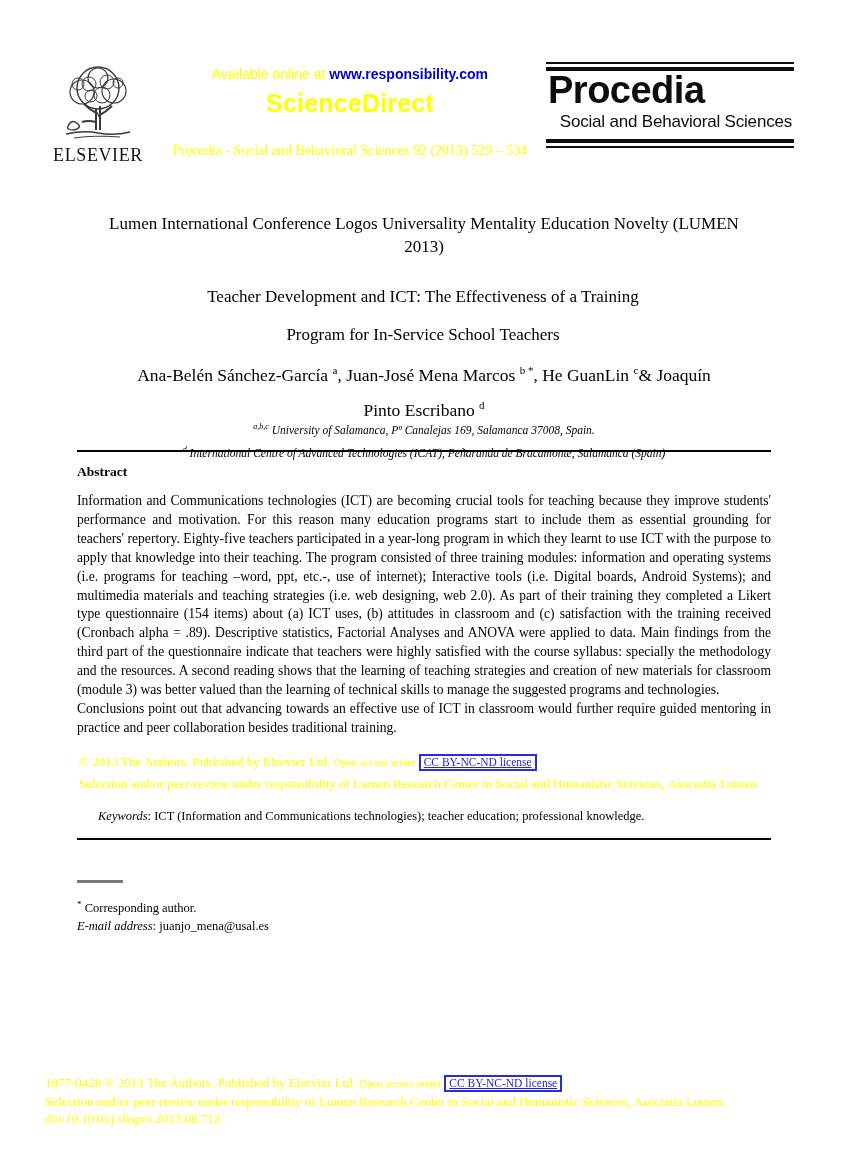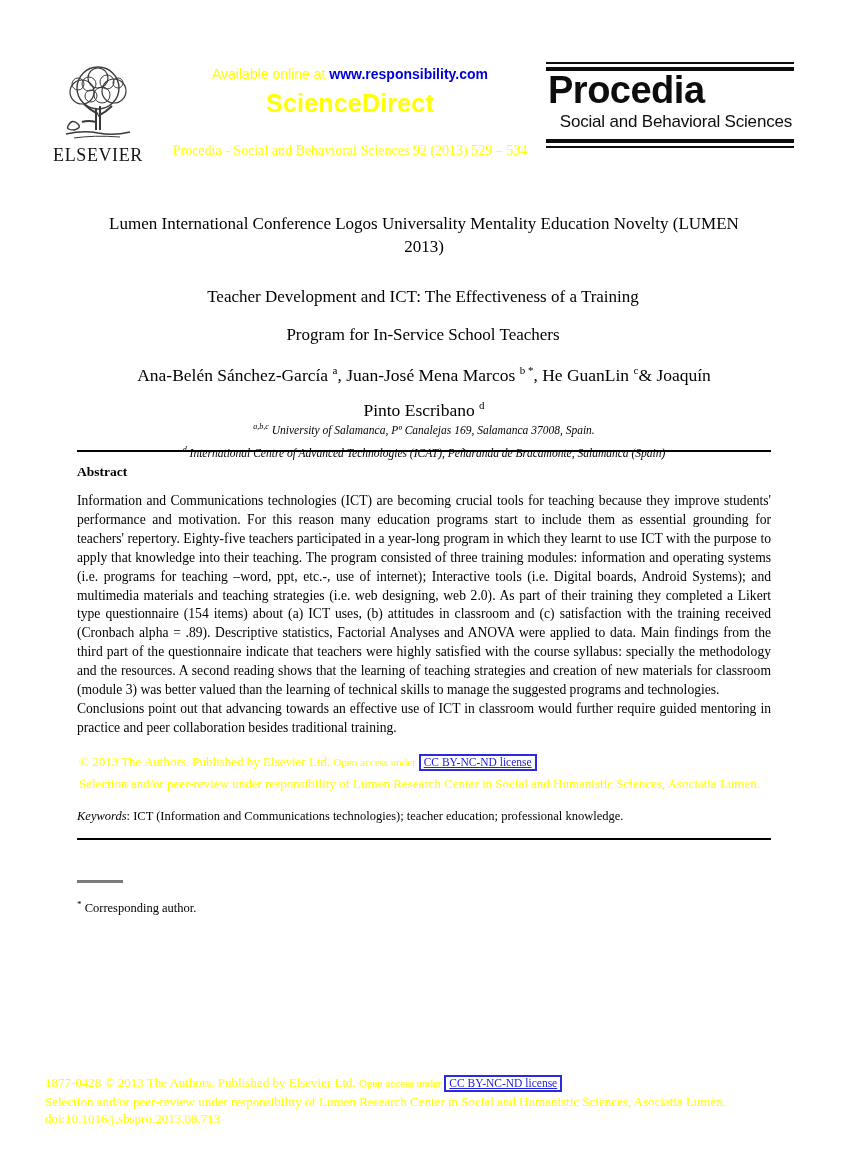--- a/index.html
+++ b/index.html
@@ -41,21 +41,21 @@
   .rule-bottom { left:77px; top:838px; width:694px; border-top:2px solid #000; }
 
   .abstract-head { left:77px; top:464px; width:694px; font-size:13.5px; font-weight:bold; }
   .abstract-body { left:77px; top:492px; width:694px; font-size:13.6px; line-height:18.9px; text-align:justify; }
 
   .license-block { left:79px; top:751px; width:694px; font-size:13px; line-height:21px; color:#ffff00; }
   .small-open { font-size:11px; }
   .cc-box { font-size:11.5px; color:#2222dd; text-decoration:underline; border:2px solid #2a2ae0; padding:0 3px 1px 3px; }
 
   .keywords { left:77px; top:809px; width:694px; font-size:12.5px; }
-  .kw-label { font-style:italic; }
+  .kw-label { font-style:italic;margin-left:21px; }
 
   .footnote-rule { left:77px; top:880px; width:46px; border-top:3px solid #7a7a7a; }
   .footnote { left:77px; top:895px; width:500px; font-size:12.5px; line-height:18px; }
   .footnote sup { font-size:9px; }
   .email-label { font-style:italic; }
   .email-link { color:#000; text-decoration:none; }
 
   .footer { left:45px; top:1074px; width:760px; font-size:13px; line-height:17.5px; color:#ffff00; }
 </style>
 </head>
@@ -137,20 +137,21 @@
     <div>Selection and/or peer-review under responsibility of Lumen Research Center in Social and Humanistic Sciences, Asociatia Lumen.</div>
   </div>
 
   <div class="abs keywords"><span class="kw-label">Keywords</span><span>: ICT (Information and Communications technologies); teacher education; professional knowledge.</span></div>
 
   <div class="abs rule-bottom"></div>
 
   <div class="abs footnote-rule"></div>
   <div class="abs footnote">
     <div><sup>*</sup><span> Corresponding author.</span></div>
+    <div><span class="email-label">E-mail address</span><a href="#" class="email-link">: juanjo_mena@usal.es</a></div>
   </div>
 
   <div class="abs footer">
     <div><span>1877-0428 © 2013 The Authors. Published by Elsevier Ltd. </span><span class="small-open">Open access under </span><a href="#" class="cc-box">CC BY-NC-ND license</a></div>
     <div>Selection and/or peer-review under responsibility of Lumen Research Center in Social and Humanistic Sciences, Asociatia Lumen.</div>
     <div>doi:10.1016/j.sbspro.2013.08.713</div>
   </div>
 
 </div>
 

